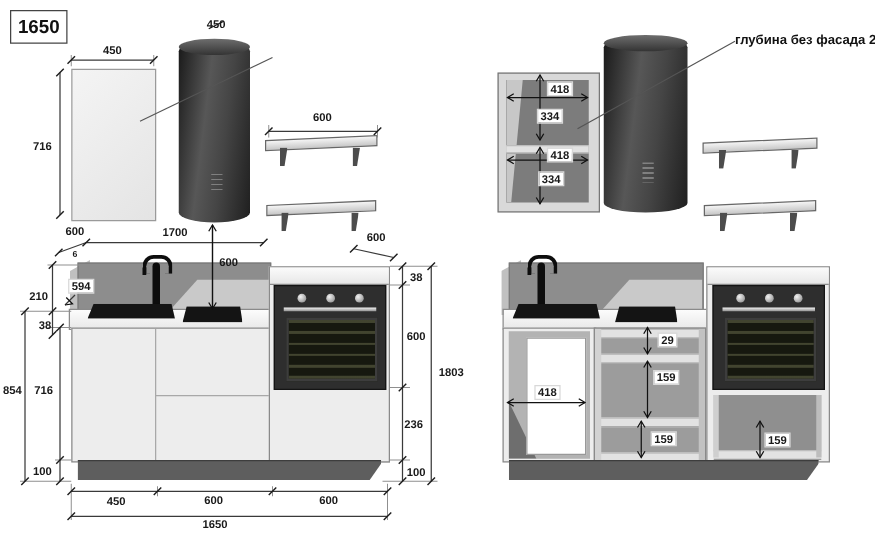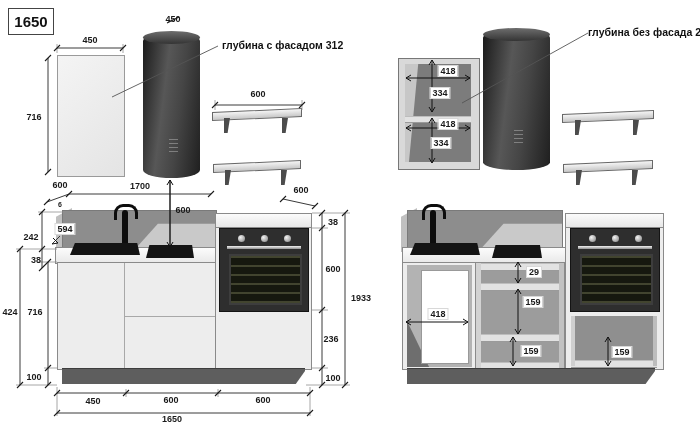--- a/index.html
+++ b/index.html
@@ -300,38 +300,37 @@
 
   <div class="title-box">
       <span>1650</span>
     </div>
 
   <span class="dim" style="left:90px;top:40px;">450</span>
   <span class="dim" style="left:173px;top:19px;">450</span>
   <span class="dim" style="left:34px;top:117px;">716</span>
   <span class="dim" style="left:258px;top:94px;">600</span>
   <span class="dim" style="left:301px;top:190px;">600</span>
-  <div class="note" style="left:222px;top:39px;">глубина с фасадом 312</div>
 
   <span class="dim" style="left:60px;top:185px;">600</span>
   <span class="dim" style="left:140px;top:186px;">1700</span>
   <span class="dim" style="left:183px;top:210px;">600</span>
   <span class="dim tiny" style="left:60px;top:204px;">6</span>
   <span class="dim tag" style="left:65px;top:229px;">594</span>
-  <span class="dim" style="left:31px;top:237px;">242</span>
+  <span class="dim" style="left:31px;top:237px;">210</span>
   <span class="dim" style="left:36px;top:260px;">38</span>
-  <span class="dim" style="left:10px;top:312px;">424</span>
+  <span class="dim" style="left:10px;top:312px;">854</span>
   <span class="dim" style="left:35px;top:312px;">716</span>
   <span class="dim" style="left:34px;top:377px;">100</span>
 
   <span class="dim" style="left:333px;top:222px;">38</span>
   <span class="dim" style="left:333px;top:269px;">600</span>
   <span class="dim" style="left:331px;top:339px;">236</span>
   <span class="dim" style="left:333px;top:378px;">100</span>
-  <span class="dim" style="left:361px;top:298px;">1933</span>
+  <span class="dim" style="left:361px;top:298px;">1803</span>
 
   <span class="dim" style="left:93px;top:401px;">450</span>
   <span class="dim" style="left:171px;top:400px;">600</span>
   <span class="dim" style="left:263px;top:400px;">600</span>
   <span class="dim" style="left:172px;top:419px;">1650</span>
 
   <div class="note" style="left:588px;top:26px;">глубина без фасада 296</div>
   <span class="dim tag" style="left:448px;top:71px;">418</span>
   <span class="dim tag" style="left:440px;top:93px;">334</span>
   <span class="dim tag" style="left:448px;top:124px;">418</span>

